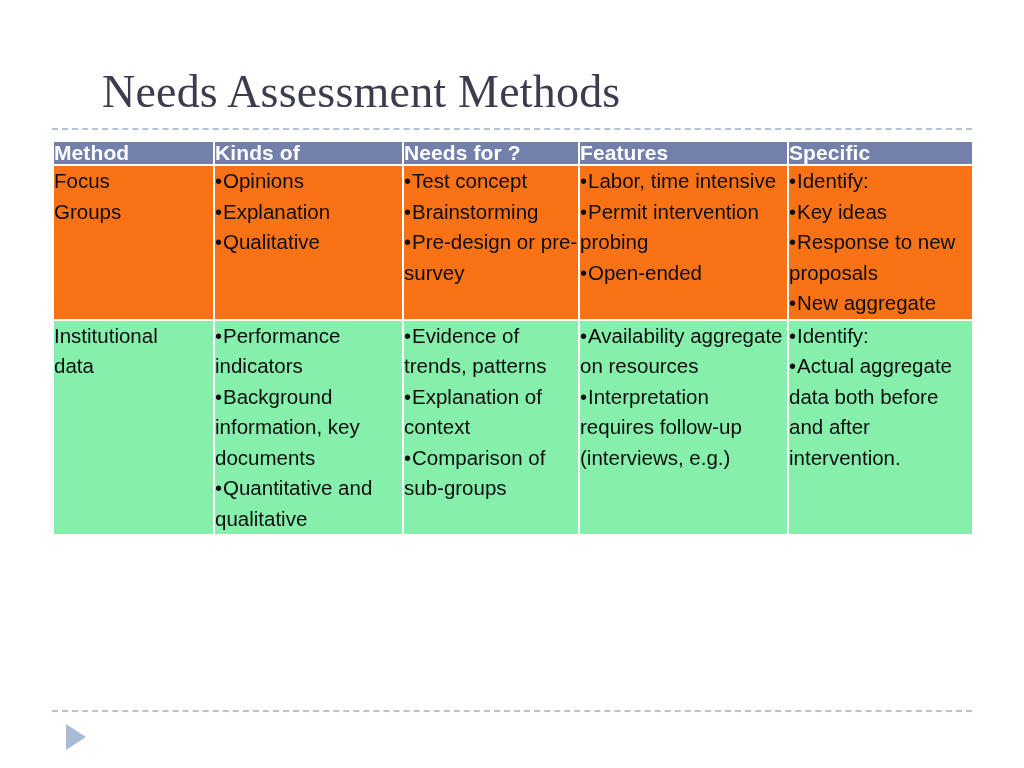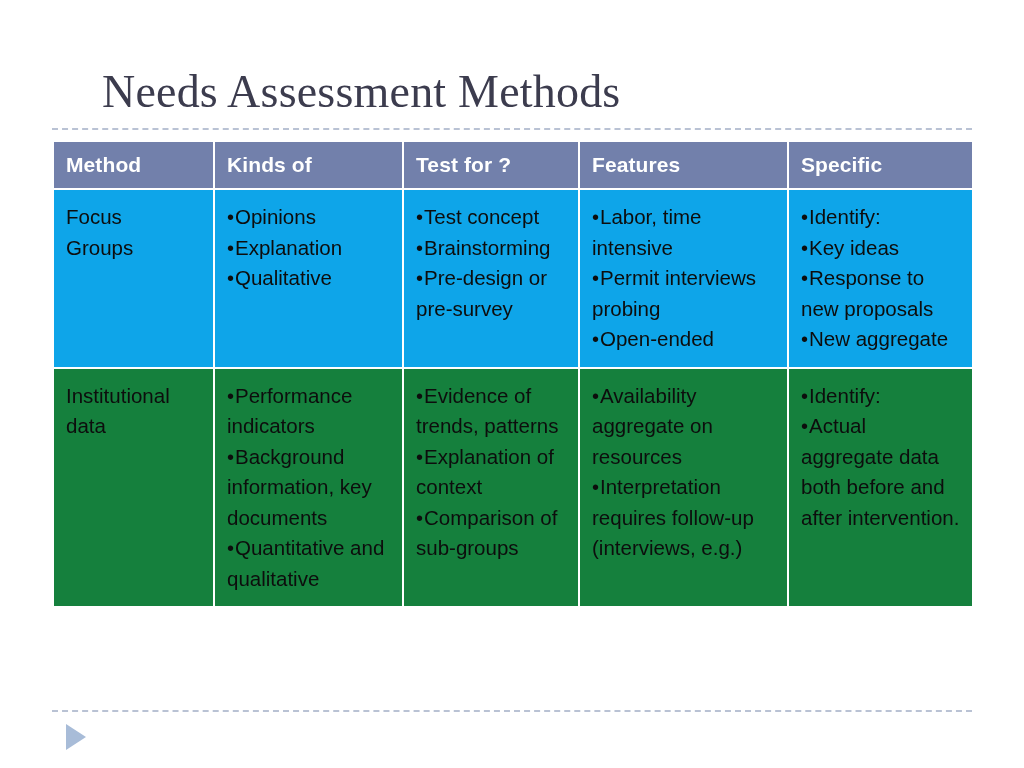--- a/index.html
+++ b/index.html
@@ -46,21 +46,21 @@
     position: absolute;
     left: 52px;
     top: 140px;
     width: 920px;
     border-collapse: separate;
     border-spacing: 2px;
     table-layout: fixed;
   }
   #methods-table th,
   #methods-table td {
-    padding: 12px;
+    padding: 0;
     margin: 0;
     vertical-align: top;
   }
 
   
   .hdr-cell {
     background: #7280ab;
     color: #ffffff;
     font-size: 21px;
     font-weight: bold;
@@ -70,22 +70,22 @@
     letter-spacing: 0.1px;
   }
 
   
   .body-cell {
     font-size: 20.5px;
     line-height: 30.5px;
     color: #0d0d0d;
     padding: 9px 8px 10px 10px;
   }
-  .row-a .body-cell { background: #0ea5e9; }
-  .row-b .body-cell { background: #15803d; }
+  .row-a .body-cell { background: #f97316; }
+  .row-b .body-cell { background: #86efac; }
 
   .cell-lines { display: block; }
   .cell-line  { display: block; white-space: normal; }
   .bulleted:before {
     content: "\2022";
     font-size: 20px;
     margin-right: 1px;
   }
 
   
@@ -119,21 +119,21 @@
     <col class="c0">
       <col class="c1">
       <col class="c2">
       <col class="c3">
       <col class="c4">
   </colgroup>
   <thead>
     <tr>
       <th class="hdr-cell">Method</th>
       <th class="hdr-cell">Kinds of</th>
-      <th class="hdr-cell">Test for ?</th>
+      <th class="hdr-cell">Needs for ?</th>
       <th class="hdr-cell">Features</th>
       <th class="hdr-cell">Specific</th>
     </tr>
   </thead>
   <tbody id="table-body">
       <tr class="row-a">
         <td class="body-cell">
           <span class="cell-lines">
             <span class="cell-line">Focus</span>
             <span class="cell-line">Groups</span>
@@ -149,21 +149,21 @@
         <td class="body-cell">
           <span class="cell-lines">
             <span class="cell-line bulleted">Test concept</span>
             <span class="cell-line bulleted">Brainstorming</span>
             <span class="cell-line bulleted">Pre-design or pre-survey</span>
           </span>
         </td>
         <td class="body-cell">
           <span class="cell-lines">
             <span class="cell-line bulleted">Labor, time intensive</span>
-            <span class="cell-line bulleted">Permit interviews probing</span>
+            <span class="cell-line bulleted">Permit intervention probing</span>
             <span class="cell-line bulleted">Open-ended</span>
           </span>
         </td>
         <td class="body-cell">
           <span class="cell-lines">
             <span class="cell-line bulleted">Identify:</span>
             <span class="cell-line bulleted">Key ideas</span>
             <span class="cell-line bulleted">Response to new proposals</span>
             <span class="cell-line bulleted">New aggregate</span>
           </span>

